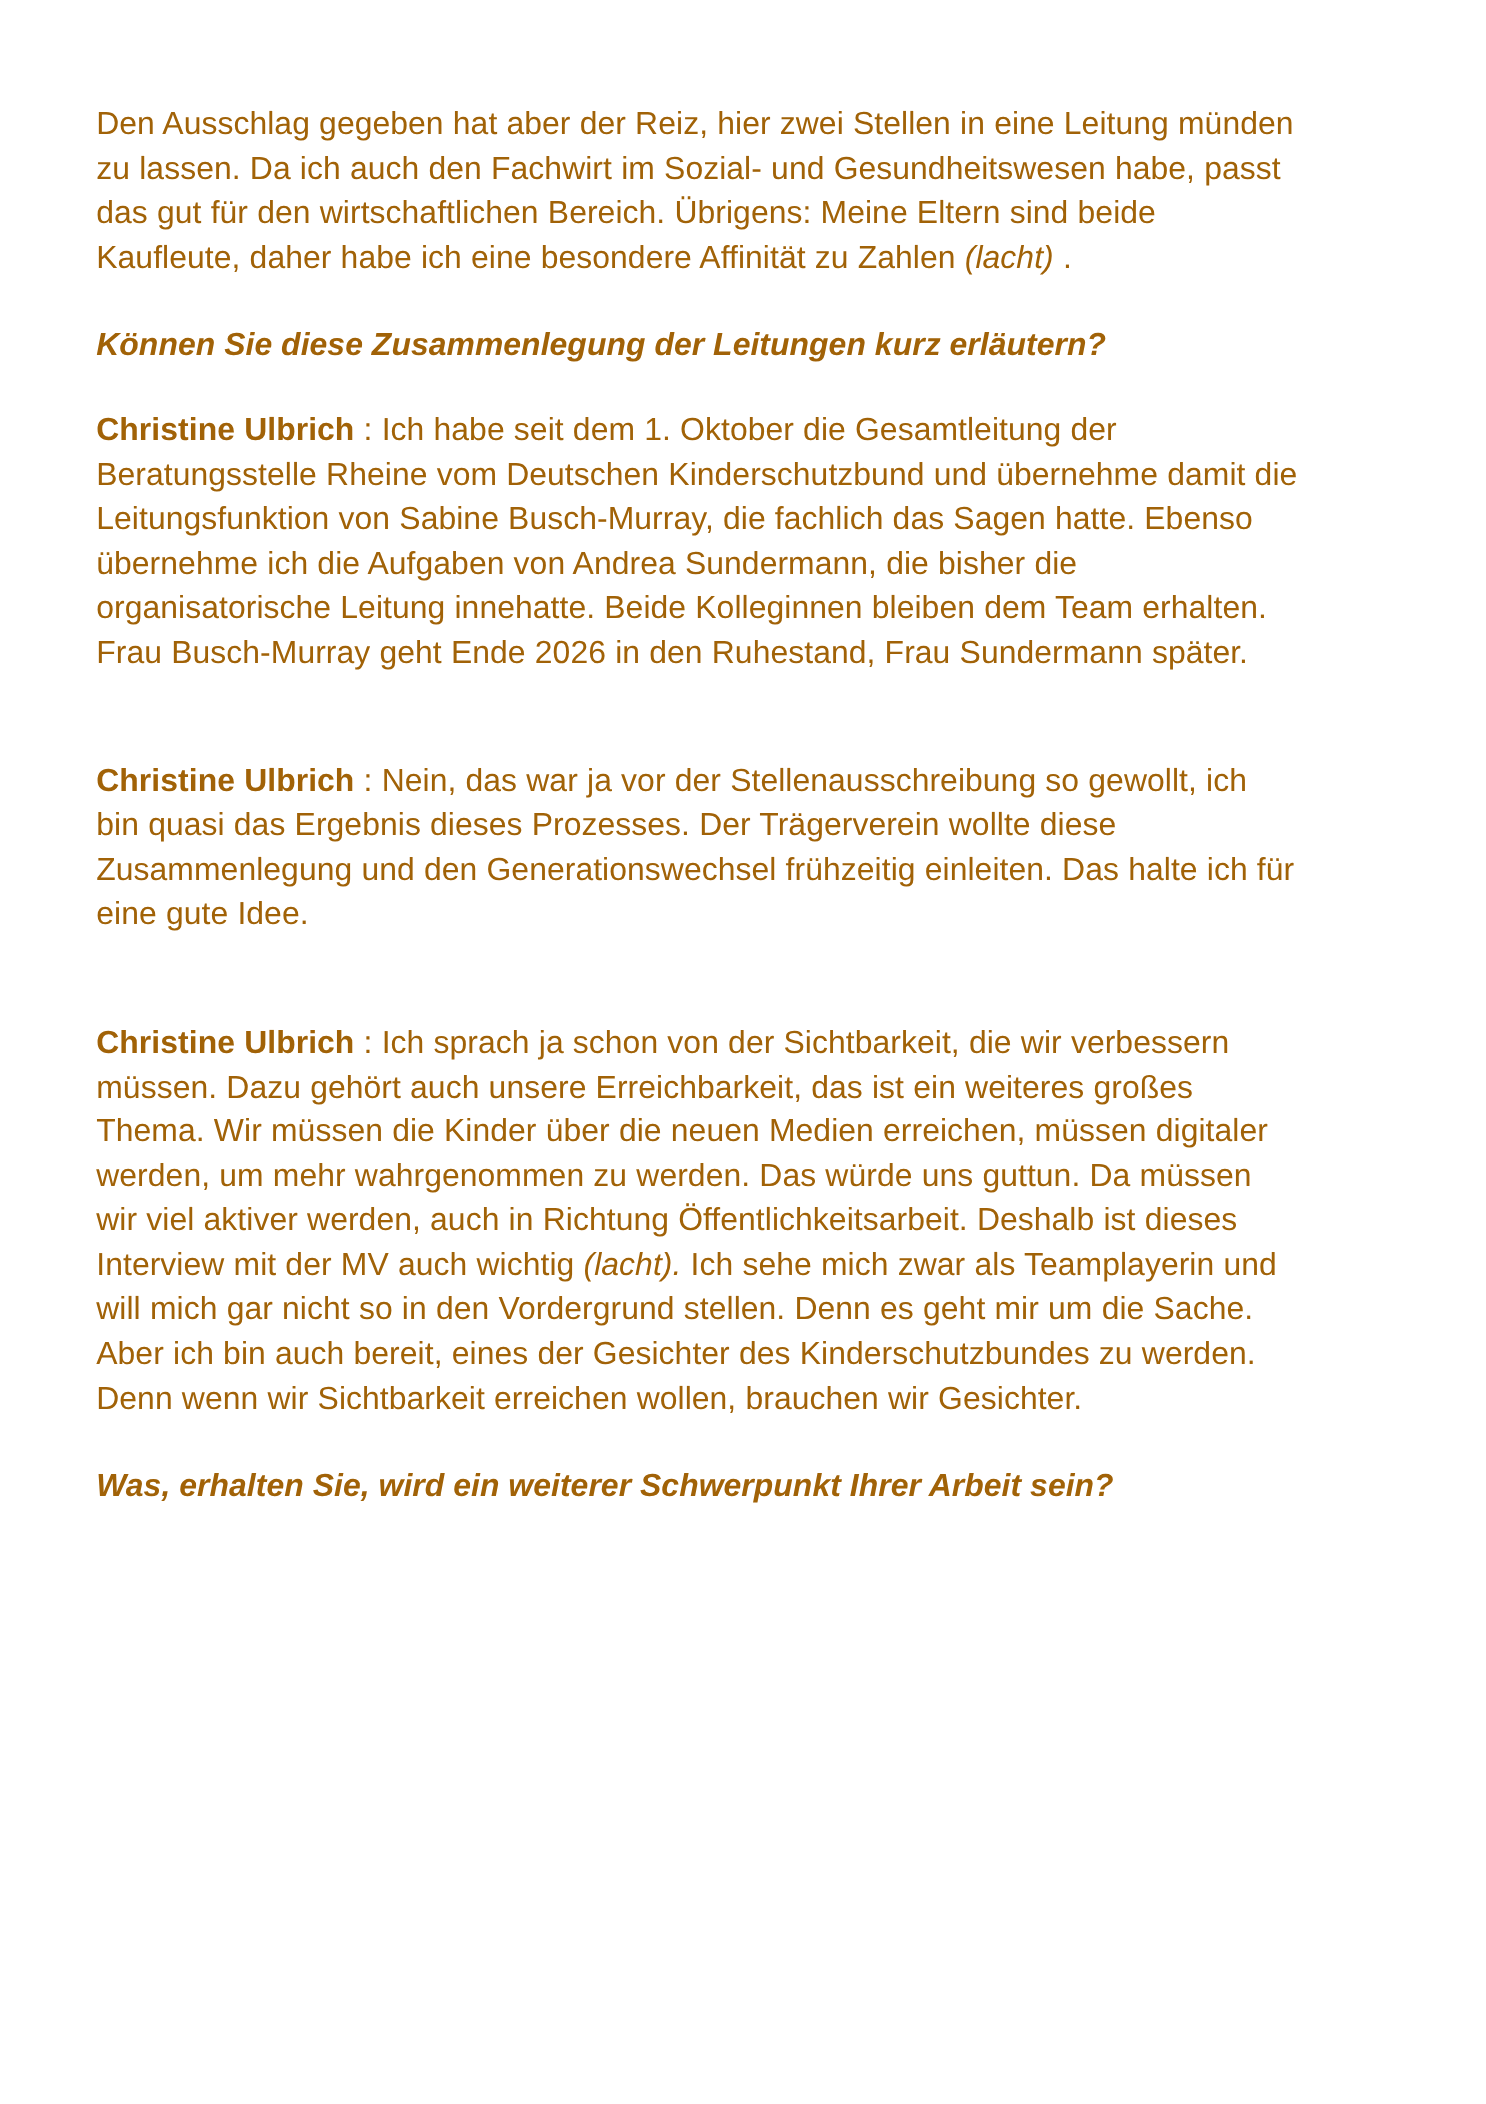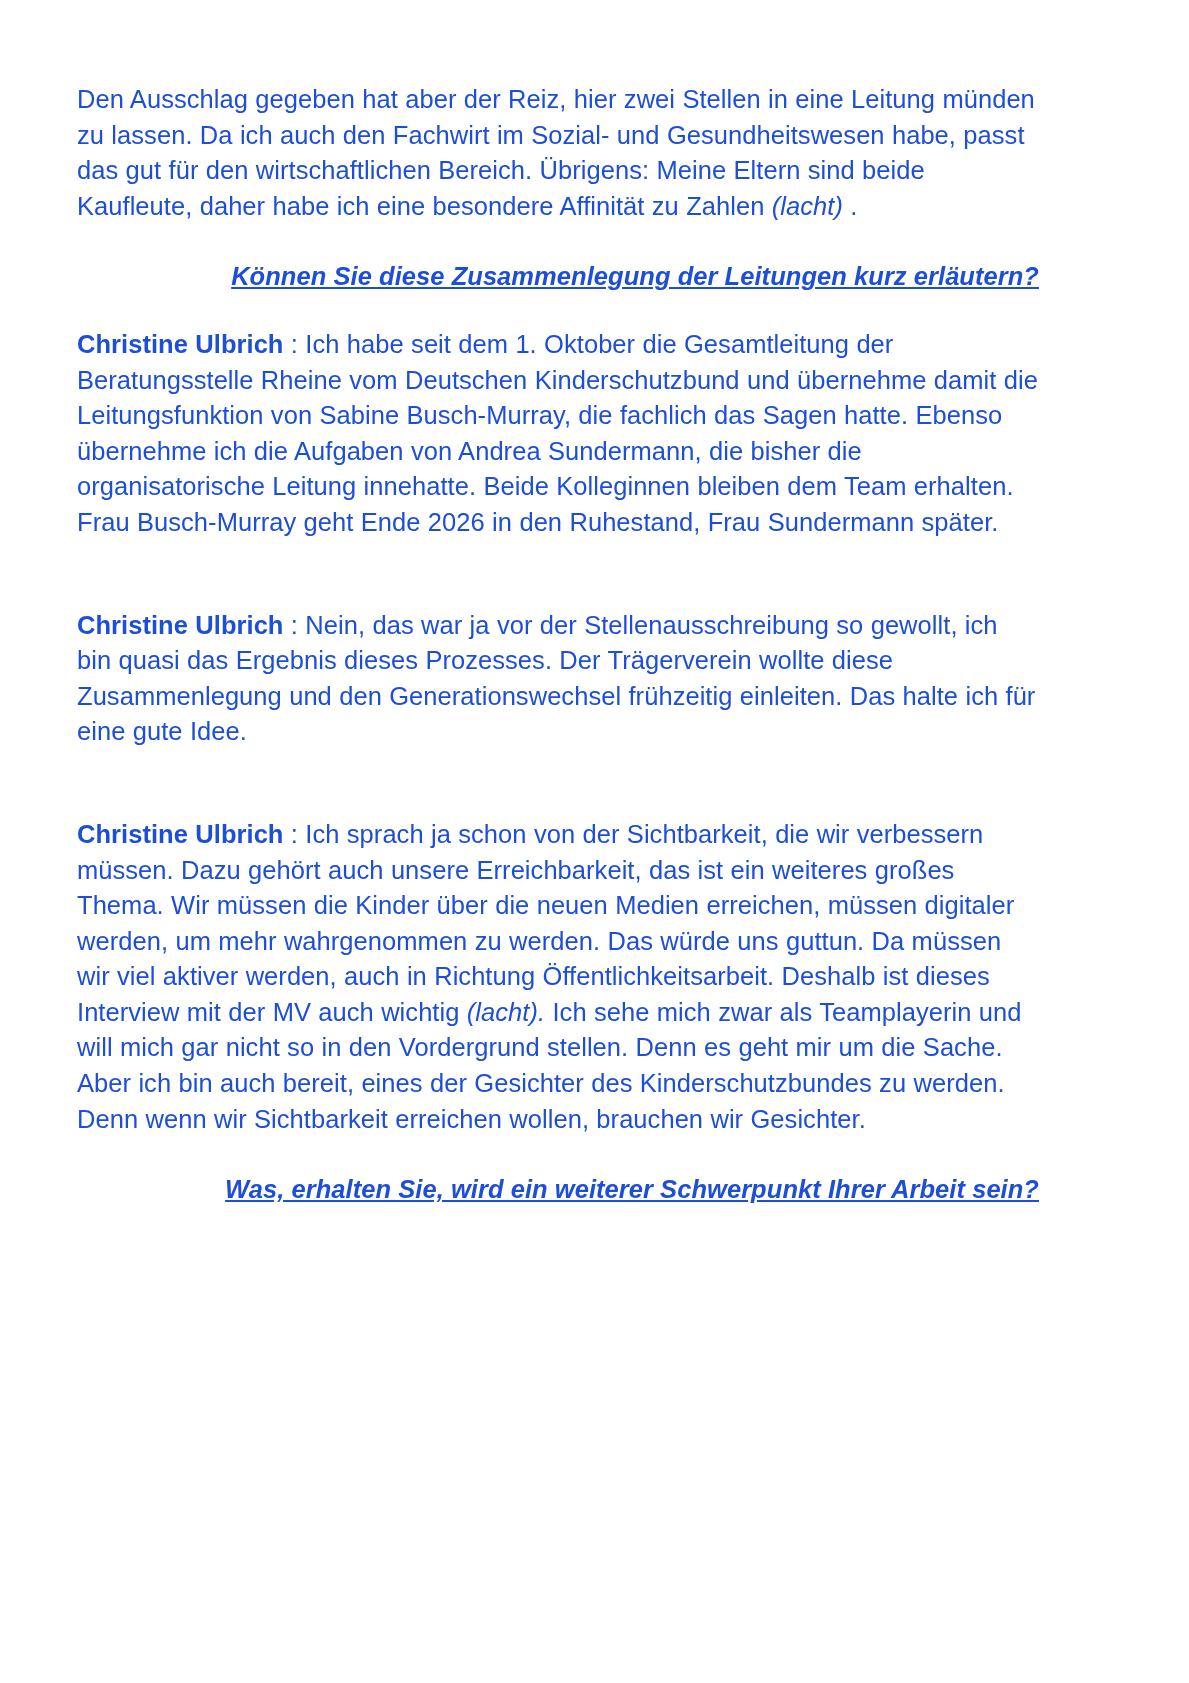--- a/index.html
+++ b/index.html
@@ -15,41 +15,40 @@
     background: #ffffff;
     box-sizing: border-box;
     overflow: hidden;
   }
   .content {
     position: absolute;
     left: 77px;
     top: 82px;
     width: 962px;
     font-family: "Liberation Sans", sans-serif;
-    color: #1d4ed8;
+    color: #a16207;
     -webkit-font-smoothing: antialiased;
   }
   p.body-par {
     margin: 0 0 0 0;
     font-size: 25.5px;
     line-height: 35.6px;
     font-weight: 400;
     letter-spacing: 0.05px;
     word-spacing: 0.2px;
     text-align: left;
   }
   h2.question {
     margin: 0;
     font-size: 25.5px;
     line-height: 35.6px;
     font-weight: bold;
     font-style: italic;
     letter-spacing: 0.05px;
-    text-align: right;
-    text-decoration: underline;
+    text-align: left;
   }
   .gap-after-par  { height: 35px; }
   .gap-after-head { height: 32px; }
   .speaker {
     font-weight: bold;
   }
   .laugh {
     font-style: italic;
   }
 </style>

